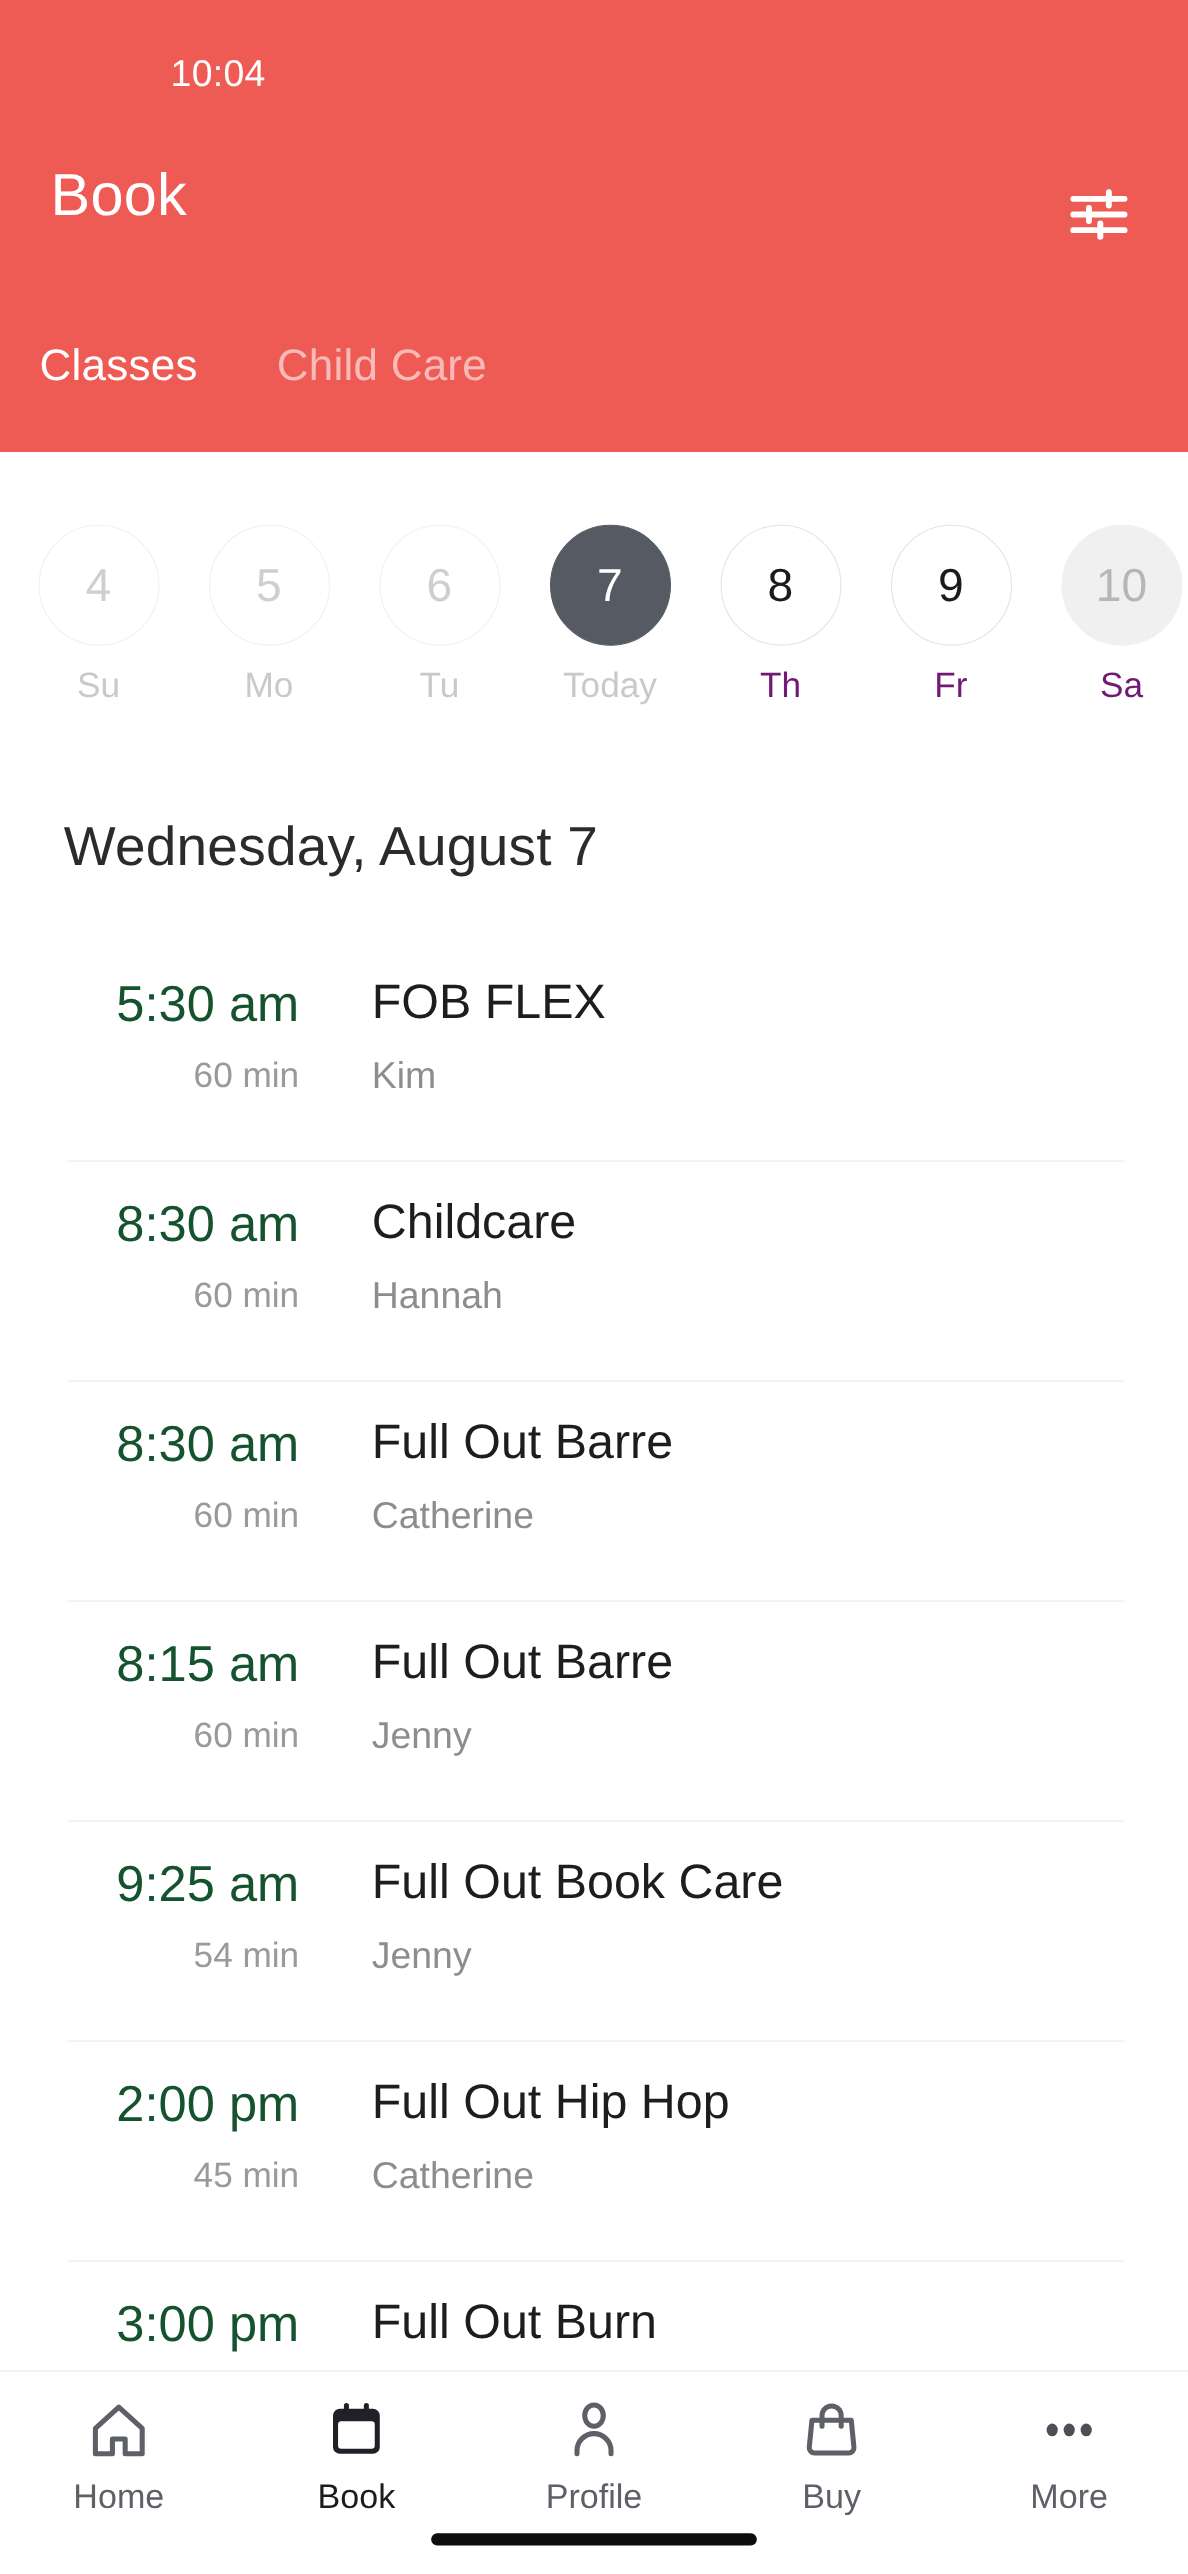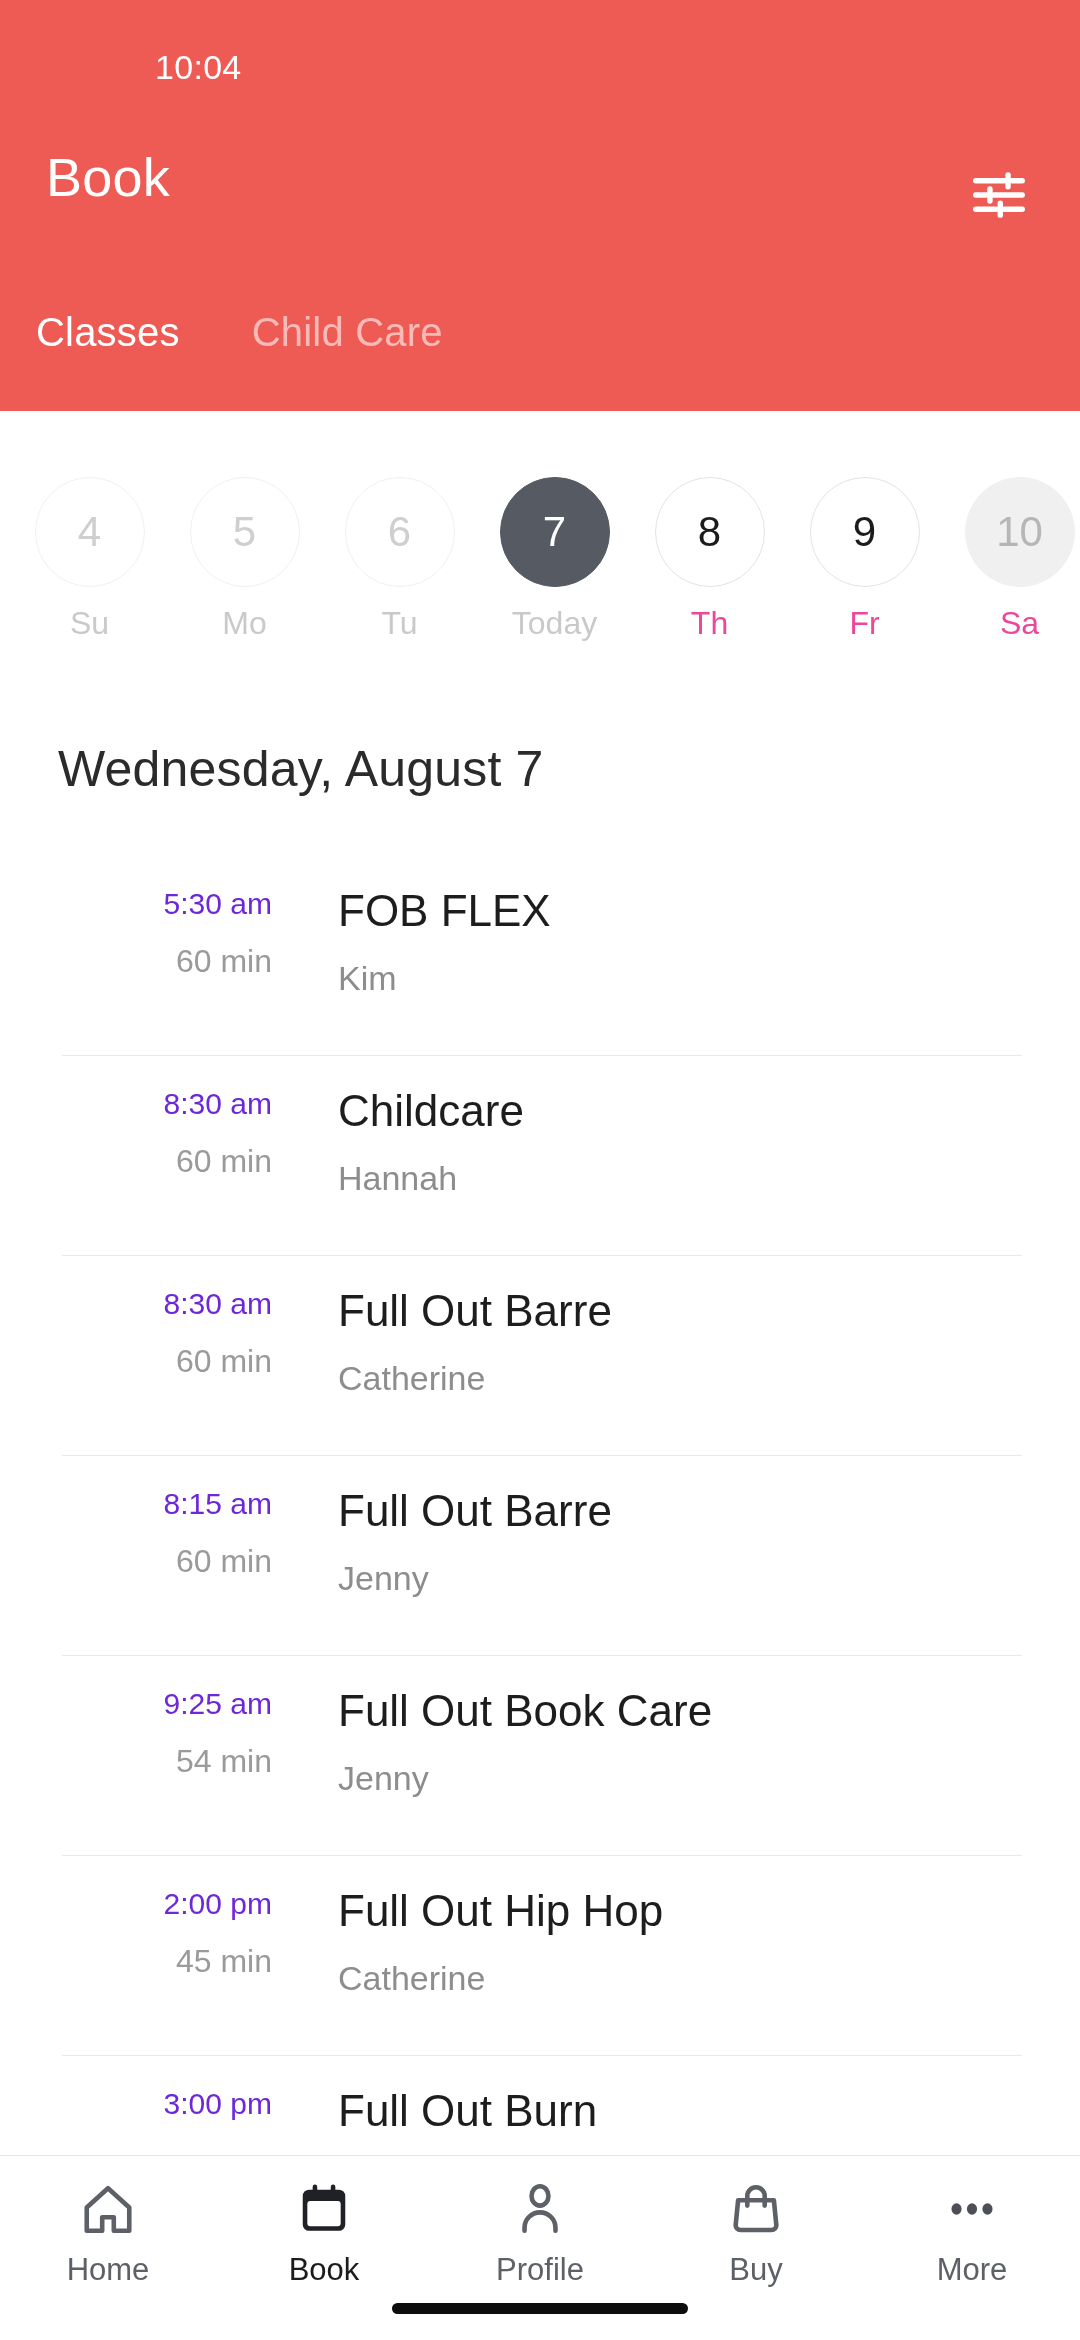--- a/index.html
+++ b/index.html
@@ -121,21 +121,21 @@
     border:1.5px solid #f0f0f0;
     color:#b6b6b6;
   }
   .date-label {
     margin-top:20px;
     font-size:32px;
     line-height:1;
     white-space:nowrap;
   }
   .date-label.dim  { color:#c9c9c9; }
-  .date-label.dark { color:#ec4899; }
+  .date-label.dark { color:#701a75; }
 
   
   .day-heading {
     position:absolute;
     left:58px; top:740px;
     font-size:50px;
     color:#2b2b2b;
     letter-spacing:0.2px;
     white-space:nowrap;
   }
@@ -164,22 +164,22 @@
   }
   .col-time {
     width:282px;
     flex:0 0 282px;
     display:flex;
     flex-direction:column;
     align-items:flex-end;
     padding-right:10px;
   }
   .time-main {
-    font-size:30px;
-    color:#6d28d9;
+    font-size:46px;
+    color:#14532d;
     line-height:1;
     white-space:nowrap;
     margin-left:25px;
   }
   .time-dur {
     margin-top:26px;
     font-size:32px;
     color:#9a9a9a;
     line-height:1;
     white-space:nowrap;

